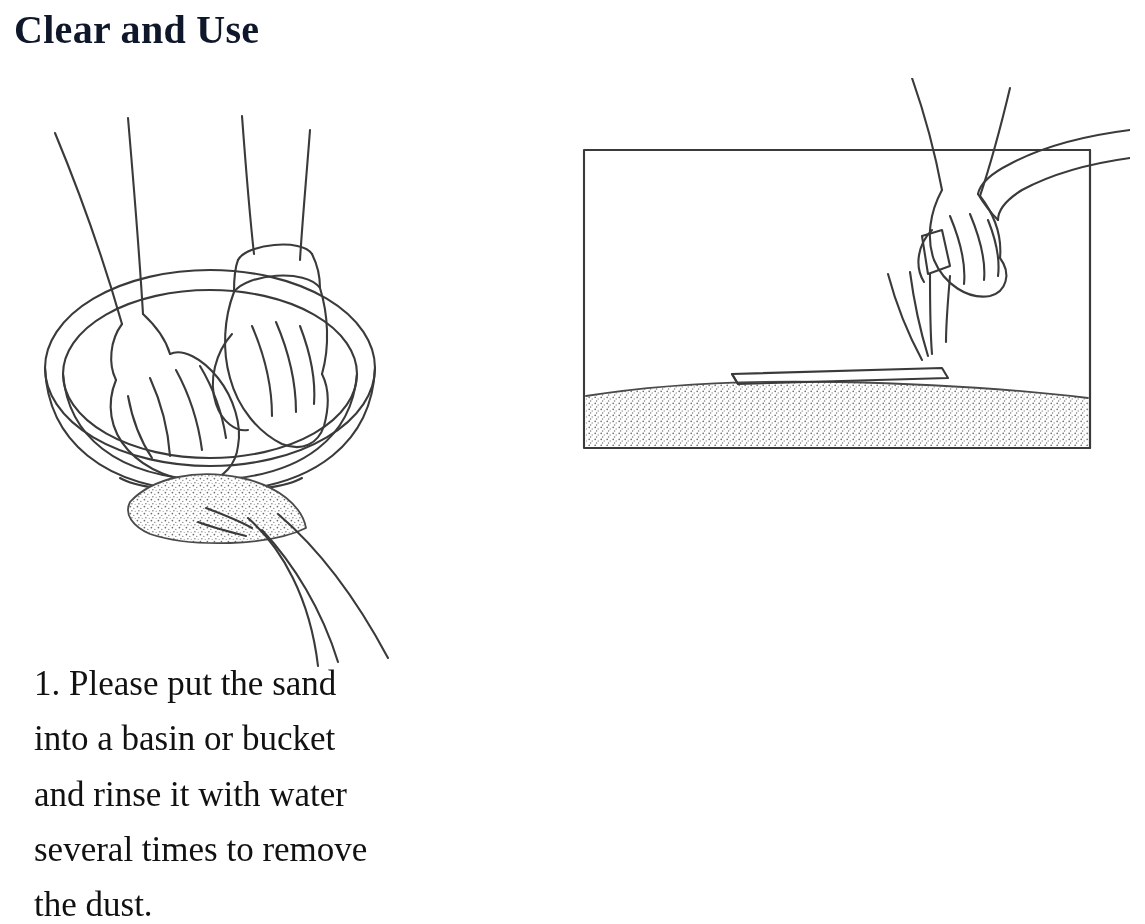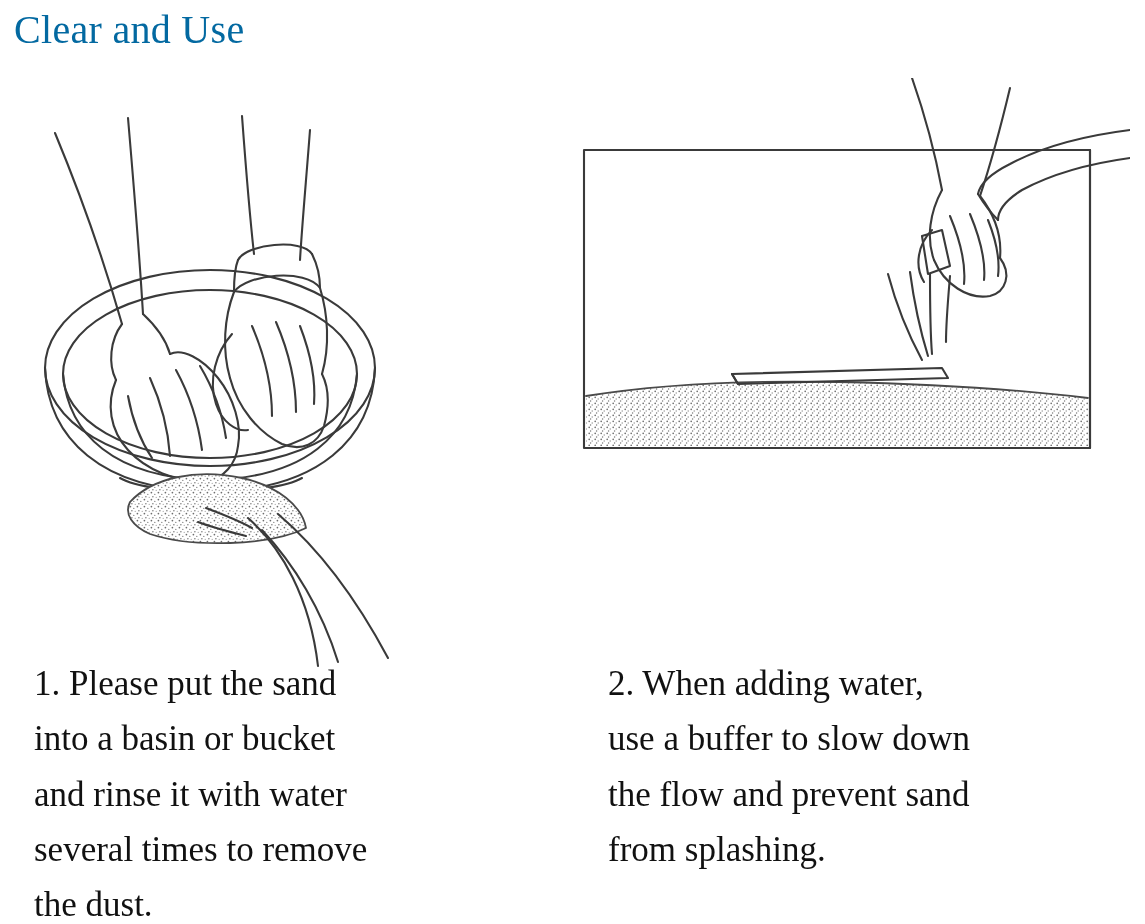--- a/index.html
+++ b/index.html
@@ -17,26 +17,26 @@
   }
   .page {
     position: relative;
     width: 1145px;
     height: 924px;
     box-sizing: border-box;
     padding: 0;
   }
   .page-title {
     font-family: "Liberation Serif", serif;
-    font-weight: normal;
+    font-weight: bold;
     font-size: 40px;
     line-height: 1.1;
     letter-spacing: 0.3px;
     margin: 8px 0 0 14px;
-    color: #0369a1;
+    color: #0f172a;
   }
   .panels {
     position: absolute;
     top: 70px;
     left: 0;
     width: 1145px;
     height: 600px;
   }
   .panel {
     position: absolute;
@@ -202,19 +202,15 @@
       </svg>
     </div>
   </div>
 
   <div class="captions">
     <div class="caption caption-left">1. Please put the sand
 into a basin or bucket
 and rinse it with water
 several times to remove
 the dust.</div>
-    <div class="caption caption-right">2. When adding water,
-use a buffer to slow down
-the flow and prevent sand
-from splashing.</div>
   </div>
 
 </div>
 
 </body></html>

